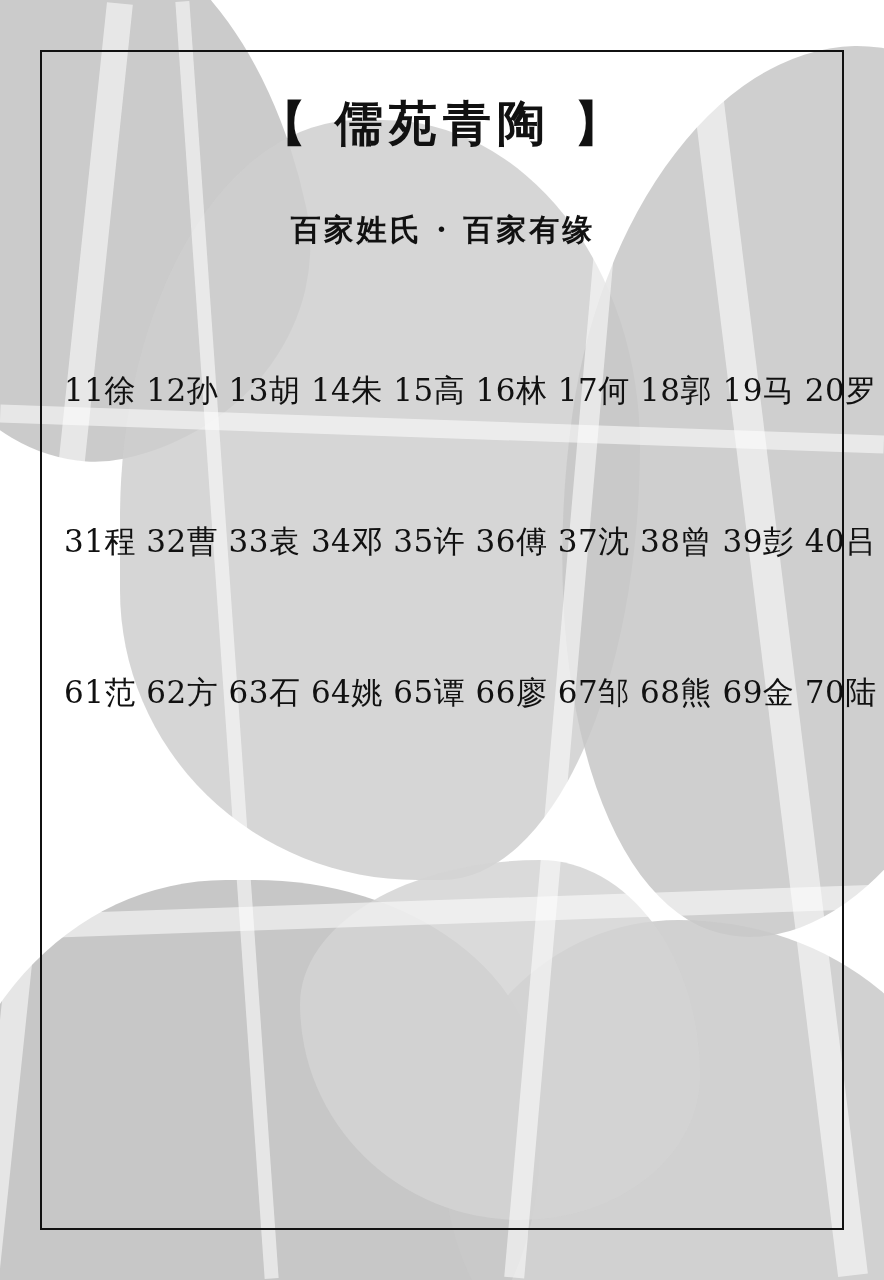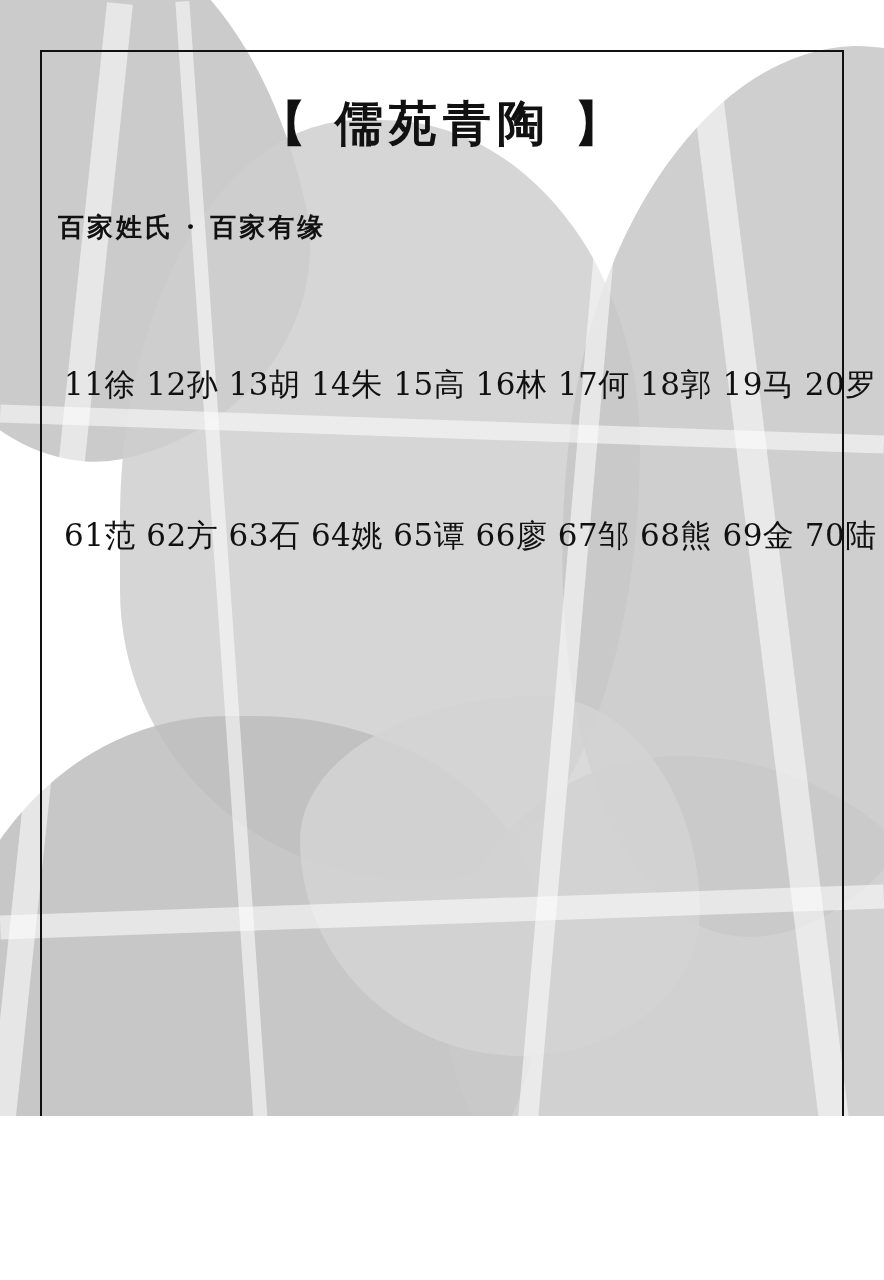--- a/index.html
+++ b/index.html
@@ -3,21 +3,21 @@
 <meta charset="utf-8">
 <style>
   html, body {
     margin: 0;
     padding: 0;
     background: #ffffff;
   }
   #page {
     position: relative;
     width: 884px;
-    height: 1116px;
+    height: 1280px;
     overflow: hidden;
     background: #ffffff;
     font-family: "Liberation Serif", "DejaVu Serif", serif;
   }
   
   #bg {
     position: absolute;
     inset: 0;
     overflow: hidden;
   }
@@ -93,22 +93,22 @@
     text-align: center;
     font-size: 48px;
     font-weight: bold;
     letter-spacing: 6px;
     color: #111;
     margin: 20px 0 0 0;
     font-family: "DejaVu Serif", "Liberation Serif", serif;
   }
 
   .subtitle {
-    text-align: left;
-    font-size: 26px;
+    text-align: center;
+    font-size: 30px;
     font-weight: bold;
     letter-spacing: 3px;
     color: #111;
     margin: 54px 0 14px 0;
     font-family: "DejaVu Serif", "Liberation Serif", serif;
   }
 
   .surname-block {
     font-size: 31px;
     line-height: 1.62;
@@ -146,20 +146,21 @@
   </div>
 
   <div id="frame"></div>
 
   <div id="content">
     <div class="title">【 儒苑青陶 】</div>
     <div class="subtitle">百家姓氏 · 百家有缘</div>
 
     <div class="surname-block">
       <span class="line">11徐 12孙 13胡 14朱 15高 16林 17何 18郭 19马 20罗</span>
+      <span class="line">31程 32曹 33袁 34邓 35许 36傅 37沈 38曾 39彭 40吕</span>
       <span class="line">61范 62方 63石 64姚 65谭 66廖 67邹 68熊 69金 70陆</span>
       
       
       
       
       
       
       
     </div>
   </div>

